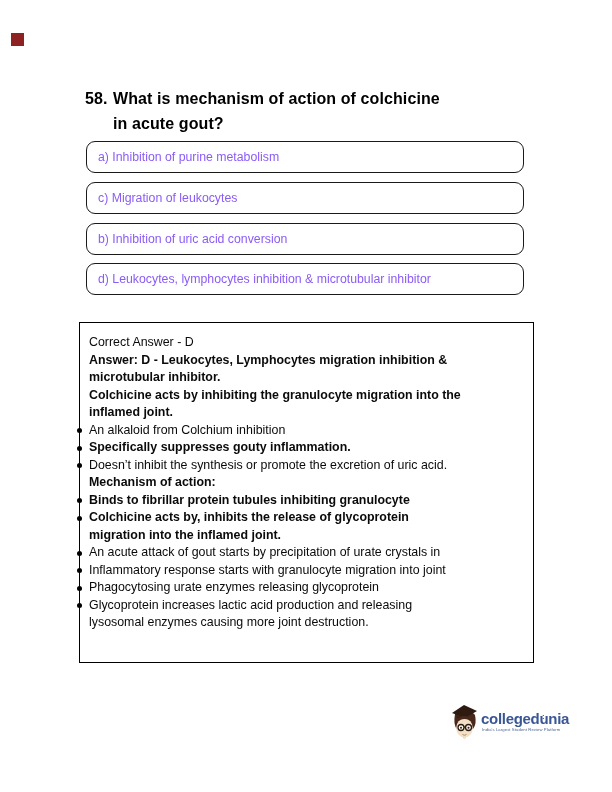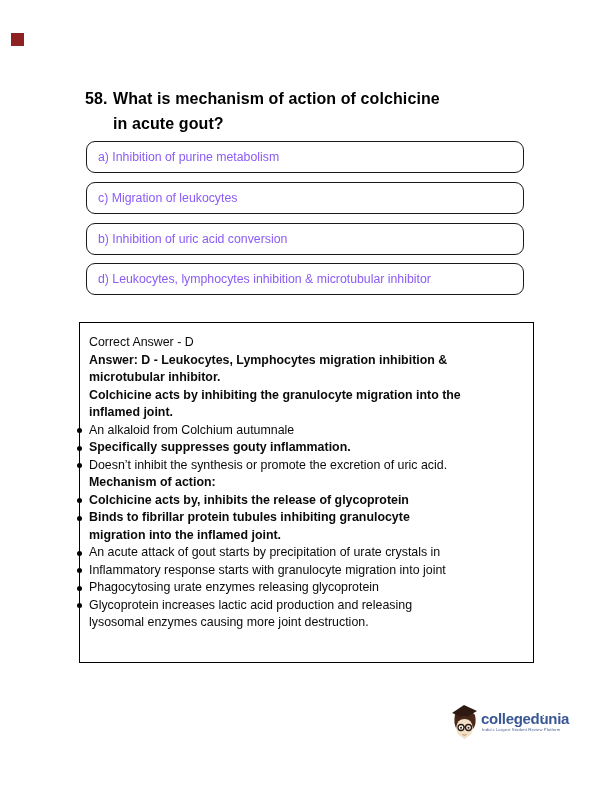--- a/index.html
+++ b/index.html
@@ -131,26 +131,26 @@
       </div>
     </div>
 
   <div class="answer-box">
     <div>
         <div class="answer-line"><span>Correct Answer - D</span></div>
         <div class="answer-line bold"><span>Answer: D - Leukocytes, Lymphocytes migration inhibition &amp;</span></div>
         <div class="answer-line bold"><span>microtubular inhibitor.</span></div>
         <div class="answer-line bold"><span>Colchicine acts by inhibiting the granulocyte migration into the</span></div>
         <div class="answer-line bold"><span>inflamed joint.</span></div>
-        <div class="answer-line"><span class="bullet"></span><span>An alkaloid from Colchium autumnale</span></div>
+        <div class="answer-line"><span class="bullet"></span><span>An alkaloid from Colchium inhibition</span></div>
         <div class="answer-line bold"><span class="bullet"></span><span>Specifically suppresses gouty inflammation.</span></div>
         <div class="answer-line"><span class="bullet"></span><span>Doesn’t inhibit the synthesis or promote the excretion of uric acid.</span></div>
         <div class="answer-line bold"><span>Mechanism of action:</span></div>
+        <div class="answer-line bold"><span class="bullet"></span><span>Binds to fibrillar protein tubules inhibiting granulocyte</span></div>
         <div class="answer-line bold"><span class="bullet"></span><span>Colchicine acts by, inhibits the release of glycoprotein</span></div>
-        <div class="answer-line bold"><span class="bullet"></span><span>Binds to fibrillar protein tubules inhibiting granulocyte</span></div>
         <div class="answer-line bold"><span>migration into the inflamed joint.</span></div>
         <div class="answer-line"><span class="bullet"></span><span>An acute attack of gout starts by precipitation of urate crystals in</span></div>
         <div class="answer-line"><span class="bullet"></span><span>Inflammatory response starts with granulocyte migration into joint</span></div>
         <div class="answer-line"><span class="bullet"></span><span>Phagocytosing urate enzymes releasing glycoprotein</span></div>
         <div class="answer-line"><span class="bullet"></span><span>Glycoprotein increases lactic acid production and releasing</span></div>
         <div class="answer-line"><span>lysosomal enzymes causing more joint destruction.</span></div>
       </div>
   </div>
 
   <div class="logo">

